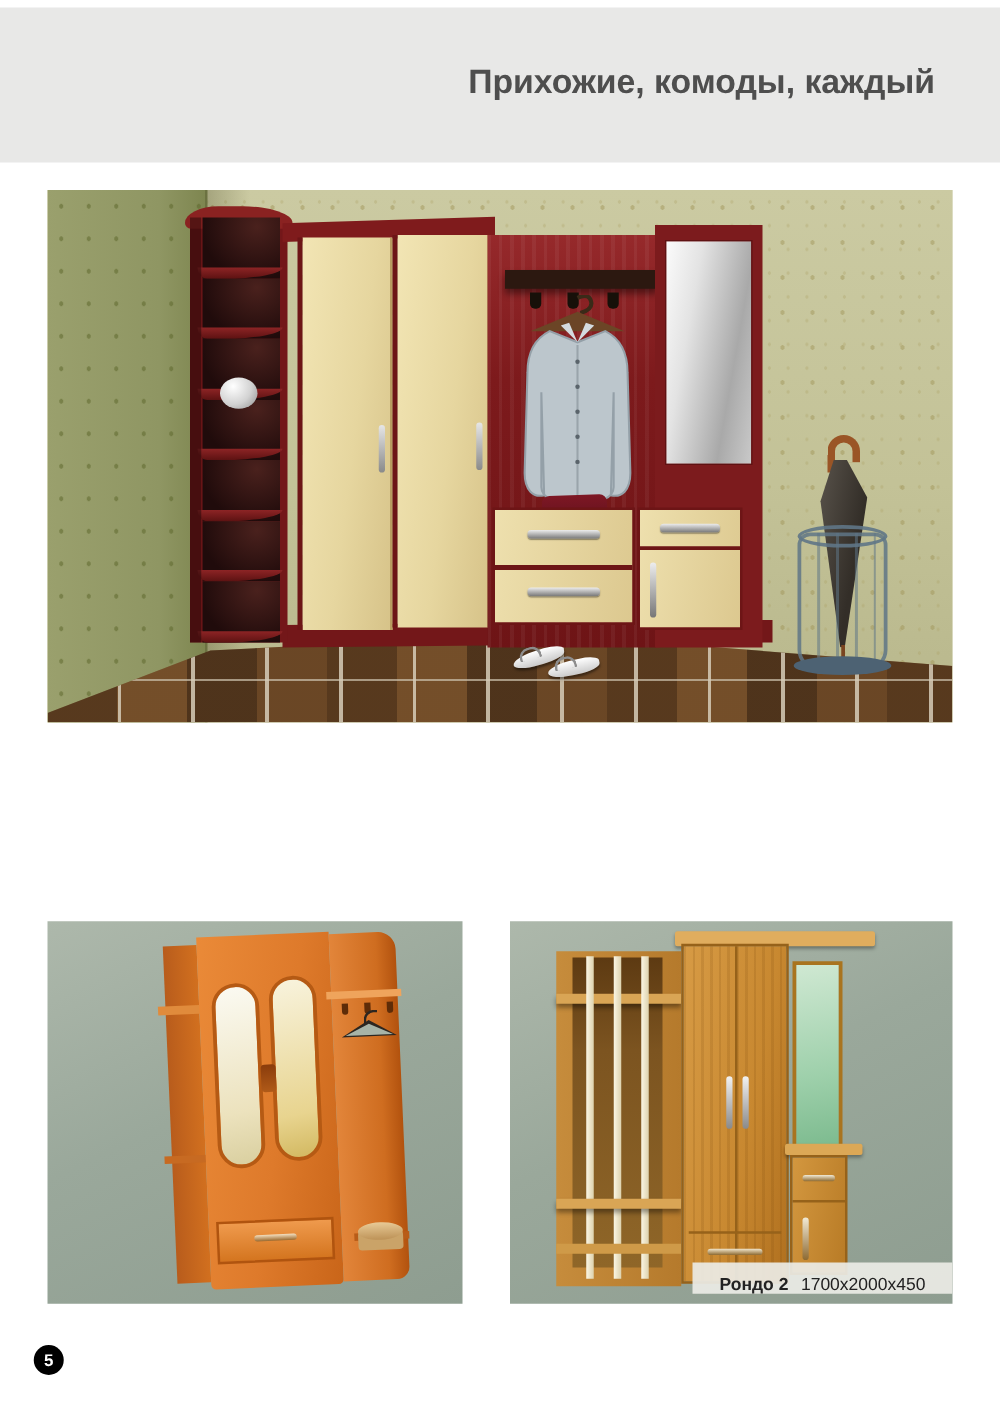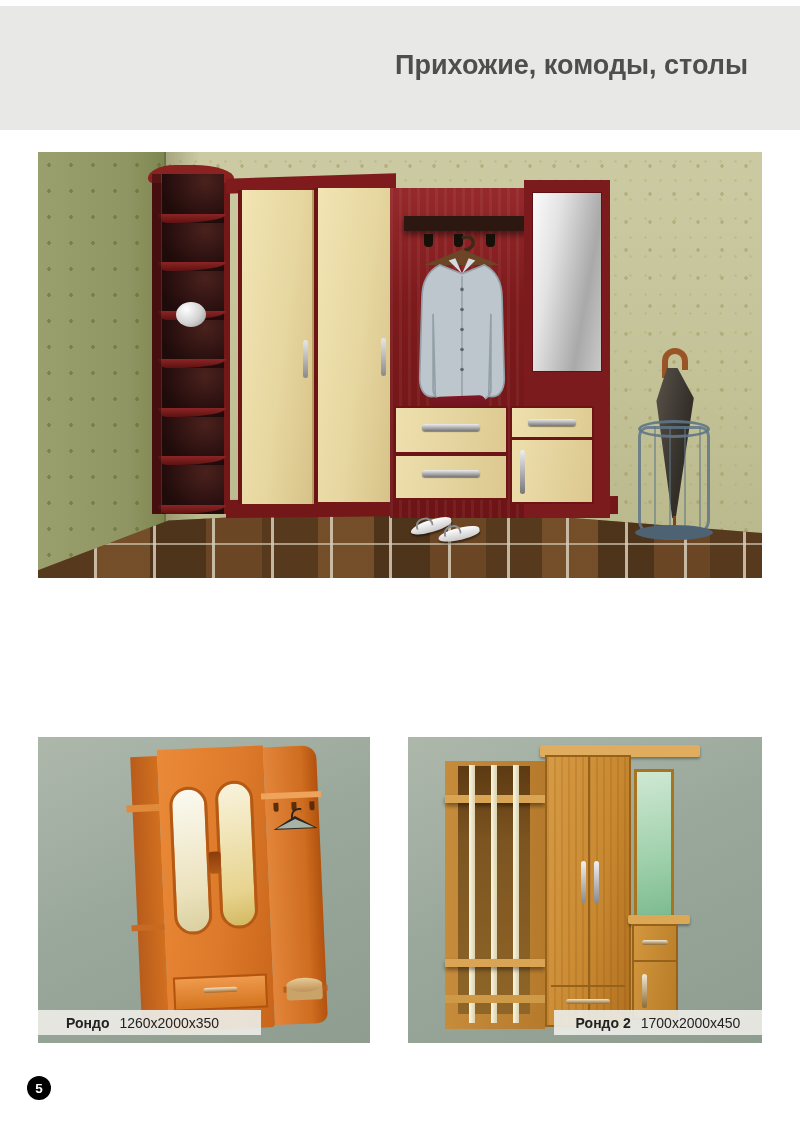--- a/index.html
+++ b/index.html
@@ -132,21 +132,21 @@
      font-size:17.5px;line-height:23.5px;color:#0d0d0d;text-indent:34px;}
 
   
   .card{position:absolute;top:737px;height:306px;overflow:hidden;
      background:linear-gradient(155deg,#adb8ab 0%,#9aa89b 45%,#8e9d90 100%);}
   .card.left{left:38px;width:332px;}
   .card.right{left:408px;width:354px;}
   .card-label{position:absolute;bottom:8px;height:25px;background:rgba(236,236,230,.92);
      font-size:14px;color:#222;display:flex;align-items:center;gap:10px;}
   .card.left .card-label{left:0;width:195px;padding-left:28px;}
-  .card.right .card-label{right:0;left:146px;justify-content:center;}
+  .card.right .card-label{right:0;left:146px;justify-content:center;align-items:flex-end;}
   .card-label b{font-weight:bold;}
 
   
   .rondo1{position:absolute;left:98px;top:10px;width:186px;height:282px;transform:rotate(-2.5deg);}
   .r1-sideL{position:absolute;left:0;top:6px;width:27px;height:270px;
      background:linear-gradient(90deg,#b85c1c,#d2701f);}
   .r1-sideL::before{content:"";position:absolute;left:-6px;top:48px;width:42px;height:7px;background:#e08b3c;}
   .r1-sideL::after{content:"";position:absolute;left:-6px;top:168px;width:40px;height:6px;background:#c76a22;}
   .r1-center{position:absolute;left:27px;top:0;width:106px;height:282px;
      background:linear-gradient(100deg,#ea8a38 0%,#de7a2b 55%,#c96519 100%);
@@ -218,21 +218,21 @@
   .pagenum{position:absolute;left:27px;top:1076px;width:24px;height:24px;border-radius:50%;
      background:#000;color:#fff;font-size:13.5px;font-weight:bold;
      display:flex;align-items:center;justify-content:center;}
 </style>
 </head>
 <body>
 
 <div class="page">
 
   <header class="header">
-    <h1 class="page-title">Прихожие, комоды, столы</h1>
+    <h1 class="page-title">Прихожие, комоды, каждый</h1>
   </header>
 
   <section class="hero">
     <div class="wall-right"></div>
     <div class="wall-left"></div>
     <div class="corner-shade"></div>
     <div class="floor"></div>
 
     <div class="plinth"></div>
 
@@ -324,24 +324,20 @@
       </div>
       <div class="r1-hanger">
         <div class="hk"></div>
         <div class="tri"></div>
       </div>
       <div class="r1-box">
         <div class="side"></div>
         <div class="top"></div>
       </div>
     </div>
-    <figcaption class="card-label">
-      <b>Рондо</b>
-      <span>1260х2000х350</span>
-    </figcaption>
   </figure>
 
   <figure class="card right" style="margin:0;">
     <div class="rondo2">
       <div class="r2-open">
         <div class="inner"></div>
         <div class="shelfT"></div>
         <div class="r2-slat" style="left:24px"></div>
         <div class="r2-slat" style="left:46px"></div>
         <div class="r2-slat" style="left:68px"></div>

